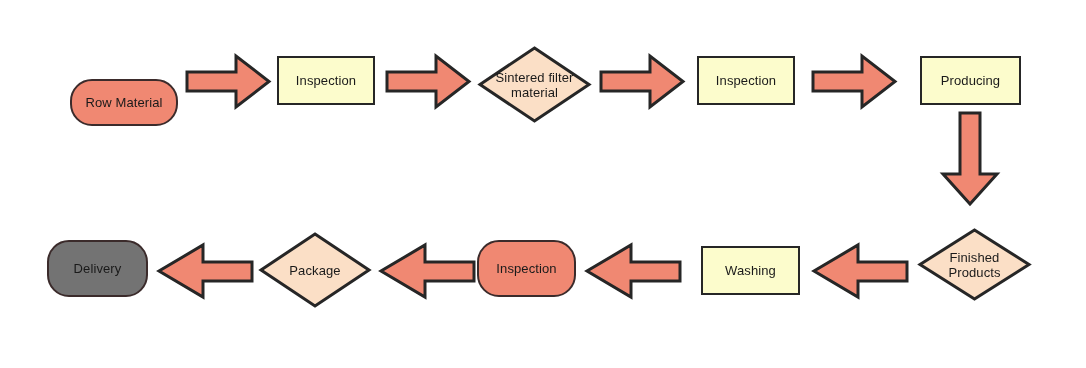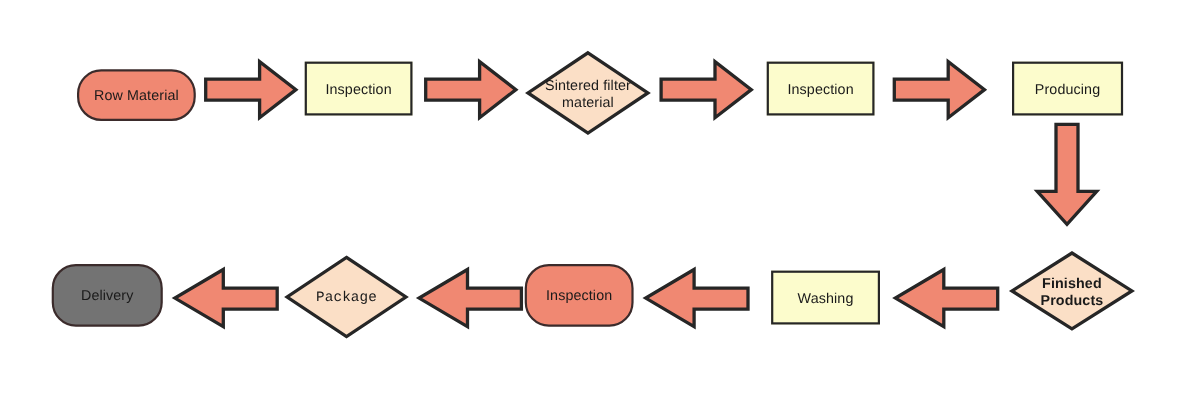--- a/index.html
+++ b/index.html
@@ -62,21 +62,21 @@
   .arrow svg {
     display: block;
     overflow: visible;
   }
 </style>
 </head>
 <body>
 
 <div id="canvas">
 
-  <div class="node rounded" style="left:70px; top:63px; width:108px; height:47px; background:#F08872;">
+  <div class="node rounded" style="left:70px; top:79px; width:108px; height:47px; background:#F08872;">
     <span>Row Material</span>
   </div>
 
   <div class="arrow" style="left:186px; top:54px; width:84px; height:55px;">
     <svg viewBox="0 0 84 55" width="84" height="55">
       <polygon points="1,18 50,18 50,2 83,27.5 50,53 50,37 1,37" fill="#F08872" stroke="#262626" stroke-width="3" stroke-linejoin="miter"></polygon>
     </svg>
   </div>
 
   <div class="node rect" style="left:277px; top:56px; width:98px; height:49px; background:#FCFCCC;">
@@ -119,21 +119,21 @@
   <div class="arrow" style="left:941px; top:112px; width:58px; height:94px;">
     <svg viewBox="0 0 58 94" width="58" height="94">
       <polygon points="19,1 39,1 39,62 56,62 29,92 2,62 19,62" fill="#F08872" stroke="#262626" stroke-width="3" stroke-linejoin="miter"></polygon>
     </svg>
   </div>
 
   <div class="node diamond" style="left:918px; top:228px; width:113px; height:73px;">
     <svg viewBox="0 0 113 73" preserveAspectRatio="none">
       <polygon points="56.5,2 111,36.5 56.5,71 2,36.5" fill="#FBDFC6" stroke="#262626" stroke-width="3" stroke-linejoin="miter" vector-effect="non-scaling-stroke"></polygon>
     </svg>
-    <span class="dlabel" style="white-space:normal; width:86%;font-weight:bold;">Finished Products</span>
+    <span class="dlabel" style="white-space:normal; width:86%;">Finished Products</span>
   </div>
 
   <div class="arrow" style="left:812px; top:243px; width:96px; height:56px;">
     <svg viewBox="0 0 96 56" width="96" height="56">
       <polygon points="95,19 46,19 46,2 2,28 46,54 46,38 95,38" fill="#F08872" stroke="#262626" stroke-width="3" stroke-linejoin="miter"></polygon>
     </svg>
   </div>
 
   <div class="node rect" style="left:701px; top:246px; width:99px; height:49px; background:#FCFCCC;text-align:right;">
     <span>Washing</span>
@@ -152,21 +152,21 @@
   <div class="arrow" style="left:379px; top:243px; width:96px; height:56px;">
     <svg viewBox="0 0 96 56" width="96" height="56">
       <polygon points="95,19 46,19 46,2 2,28 46,54 46,38 95,38" fill="#F08872" stroke="#262626" stroke-width="3" stroke-linejoin="miter"></polygon>
     </svg>
   </div>
 
   <div class="node diamond" style="left:259px; top:232px; width:112px; height:76px;">
     <svg viewBox="0 0 112 76" preserveAspectRatio="none">
       <polygon points="56,2 110,38 56,74 2,38" fill="#FBDFC6" stroke="#262626" stroke-width="3" stroke-linejoin="miter" vector-effect="non-scaling-stroke"></polygon>
     </svg>
-    <span class="dlabel" style="width:90%;font-family:Liberation Mono, monospace;">Package</span>
+    <span class="dlabel" style="width:90%;">Package</span>
   </div>
 
   <div class="arrow" style="left:157px; top:243px; width:96px; height:56px;">
     <svg viewBox="0 0 96 56" width="96" height="56">
       <polygon points="95,19 46,19 46,2 2,28 46,54 46,38 95,38" fill="#F08872" stroke="#262626" stroke-width="3" stroke-linejoin="miter"></polygon>
     </svg>
   </div>
 
   <div class="node rounded" style="left:47px; top:240px; width:101px; height:57px; background:#737373;">
     <span>Delivery</span>

